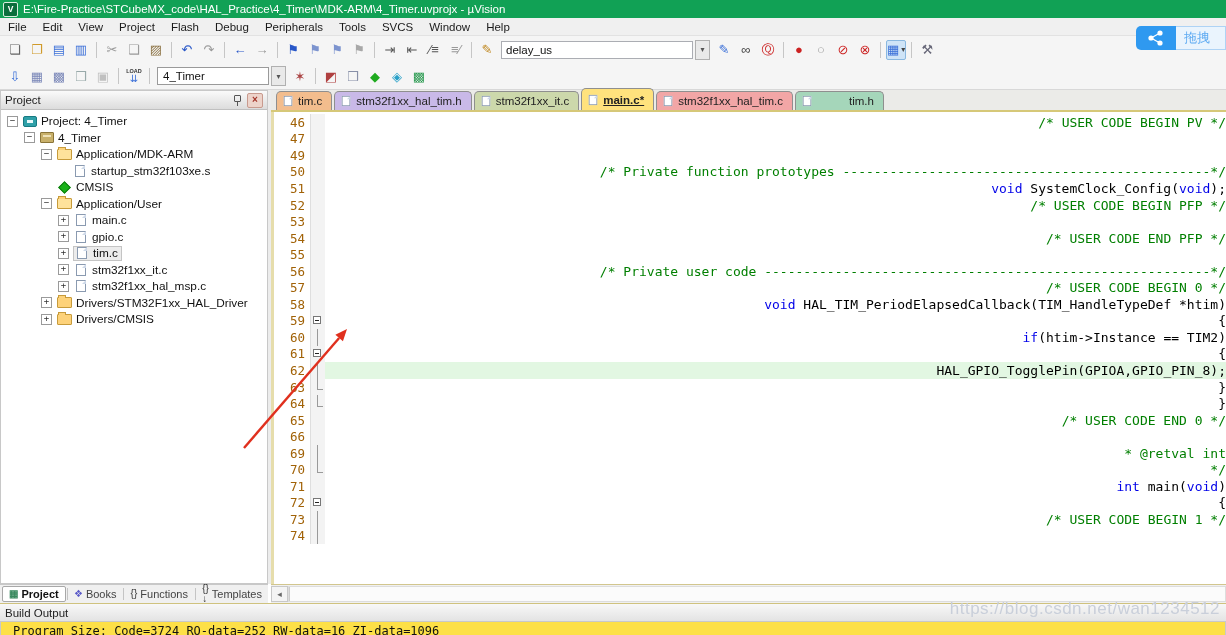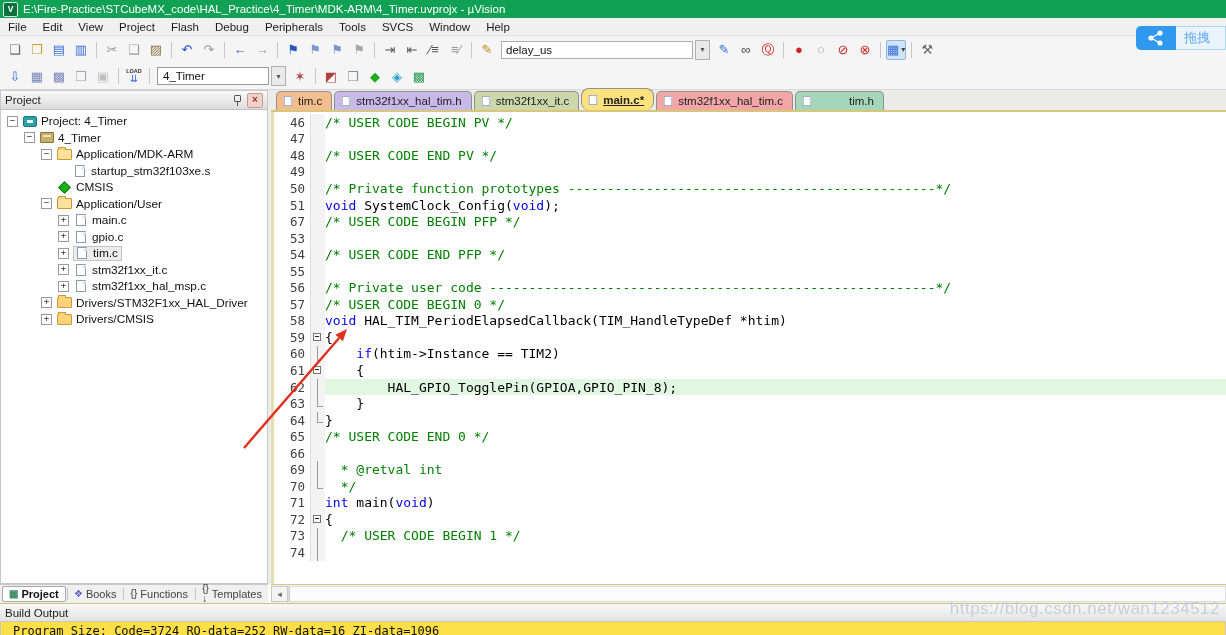--- a/index.html
+++ b/index.html
@@ -83,29 +83,29 @@
        border-bottom:none;border-radius:5px 5px 0 0;font-size:11.5px;margin-right:2px;color:#222;box-sizing:border-box;}
   .tab .ic-file{transform:scale(.85);margin:0 1px 0 0;}
   .tab-active{height:22px;font-weight:bold;}
   .tab-active .tab-label{text-decoration:underline;}
 
   
   .code-area{position:absolute;left:271px;top:112px;right:0;height:472px;background:#fff;overflow:hidden;
              border-left:3px solid #e6ddac;padding-top:2px;box-sizing:border-box;}
   .code-row{display:flex;height:16.55px;align-items:center;}
   .gut{width:36px;flex:none;text-align:right;padding-right:5px;font-family:"DejaVu Sans Mono",monospace;
-       font-size:12.5px;color:#404040;box-sizing:border-box;}
+       font-size:12.5px;color:#a16207;box-sizing:border-box;}
   .fold{width:14px;flex:none;height:100%;position:relative;background:#f3f3f3;border-left:1px solid #dedede;}
   .fold-box::before{content:"";position:absolute;left:2px;top:3.5px;width:8px;height:8px;border:1px solid #777;background:#fff;box-sizing:border-box;}
   .fold-box::after{content:"";position:absolute;left:4px;top:7px;width:4px;height:1px;background:#222;}
   .fold-v::before{content:"";position:absolute;left:6px;top:0;width:1px;height:100%;background:#9a9a9a;}
   .fold-end::before{content:"";position:absolute;left:6px;top:0;width:1px;height:62%;background:#9a9a9a;}
   .fold-end::after{content:"";position:absolute;left:6px;top:62%;width:6px;height:1px;background:#9a9a9a;}
   .code-text{font-family:"DejaVu Sans Mono",monospace;font-size:13px;white-space:pre;flex:1;height:100%;
-             display:flex;align-items:center;}
+             display:flex;align-items:center;justify-content:flex-end;}
   .hl-row .code-text,.hl-row .rest{background:#e2f7e2;}
   .c-cm{color:#007f00;} .c-kw{color:#0000e8;} .c-pl{color:#000;}
 
   
   .hscroll{position:absolute;left:271px;top:584px;right:0;height:19px;background:#f0f0f0;
            border-top:1px solid #d2c68e;display:flex;align-items:center;box-sizing:border-box;}
   .hs-btn{width:17px;height:16px;background:#f4f4f4;border:1px solid #c8c8c8;font-size:9px;color:#666;
           display:flex;align-items:center;justify-content:center;box-sizing:border-box;}
   .hs-track{flex:1;height:16px;background:#fbfbfb;border:1px solid #ddd;box-sizing:border-box;}
   .hs-thumb{width:62%;height:100%;background:#e8e8e8;border-right:1px solid #ccc;}
@@ -427,21 +427,21 @@
       <span class="tab-label">tim.c</span>
     </span>
     <span class="tab" style="background: rgb(201, 185, 232); margin-top: 33px;">
       <span class="ic ic-file"></span>
       <span class="tab-label">stm32f1xx_hal_tim.h</span>
     </span>
     <span class="tab" style="background: rgb(204, 216, 171);">
       <span class="ic ic-file"></span>
       <span class="tab-label">stm32f1xx_it.c</span>
     </span>
-    <span class="tab tab-active" style="background: rgb(255, 226, 125); border-radius: 8px;">
+    <span class="tab tab-active" style="background: rgb(255, 226, 125);">
       <span class="ic ic-file"></span>
       <span class="tab-label">main.c*</span>
     </span>
     <span class="tab" style="background: rgb(242, 166, 166);">
       <span class="ic ic-file"></span>
       <span class="tab-label">stm32f1xx_hal_tim.c</span>
     </span>
     <span class="tab" style="background: rgb(165, 214, 186); gap: 36px;">
       <span class="ic ic-file"></span>
       <span class="tab-label">tim.h</span>
@@ -453,41 +453,36 @@
       <span class="gut">46</span>
       <span class="fold"></span>
       <span class="code-text"><span class="c-cm">/* USER CODE BEGIN PV */</span></span>
     </div>
     <div class="code-row">
       <span class="gut">47</span>
       <span class="fold"></span>
       <span class="code-text"></span>
     </div>
     <div class="code-row">
-      <span class="gut">48</span>
-      <span class="fold"></span>
-      <span class="code-text"><span class="c-cm">/* USER CODE END PV */</span></span>
-    </div>
-    <div class="code-row">
       <span class="gut">49</span>
       <span class="fold"></span>
       <span class="code-text"></span>
     </div>
     <div class="code-row">
       <span class="gut">50</span>
       <span class="fold"></span>
       <span class="code-text"><span class="c-cm">/* Private function prototypes -----------------------------------------------*/</span></span>
     </div>
     <div class="code-row">
       <span class="gut">51</span>
       <span class="fold"></span>
       <span class="code-text"><span class="c-kw">void</span><span class="c-pl"> SystemClock_Config(</span><span class="c-kw">void</span><span class="c-pl">);</span></span>
     </div>
     <div class="code-row">
-      <span class="gut">67</span>
+      <span class="gut">52</span>
       <span class="fold"></span>
       <span class="code-text"><span class="c-cm">/* USER CODE BEGIN PFP */</span></span>
     </div>
     <div class="code-row">
       <span class="gut">53</span>
       <span class="fold"></span>
       <span class="code-text"></span>
     </div>
     <div class="code-row">
       <span class="gut">54</span>

